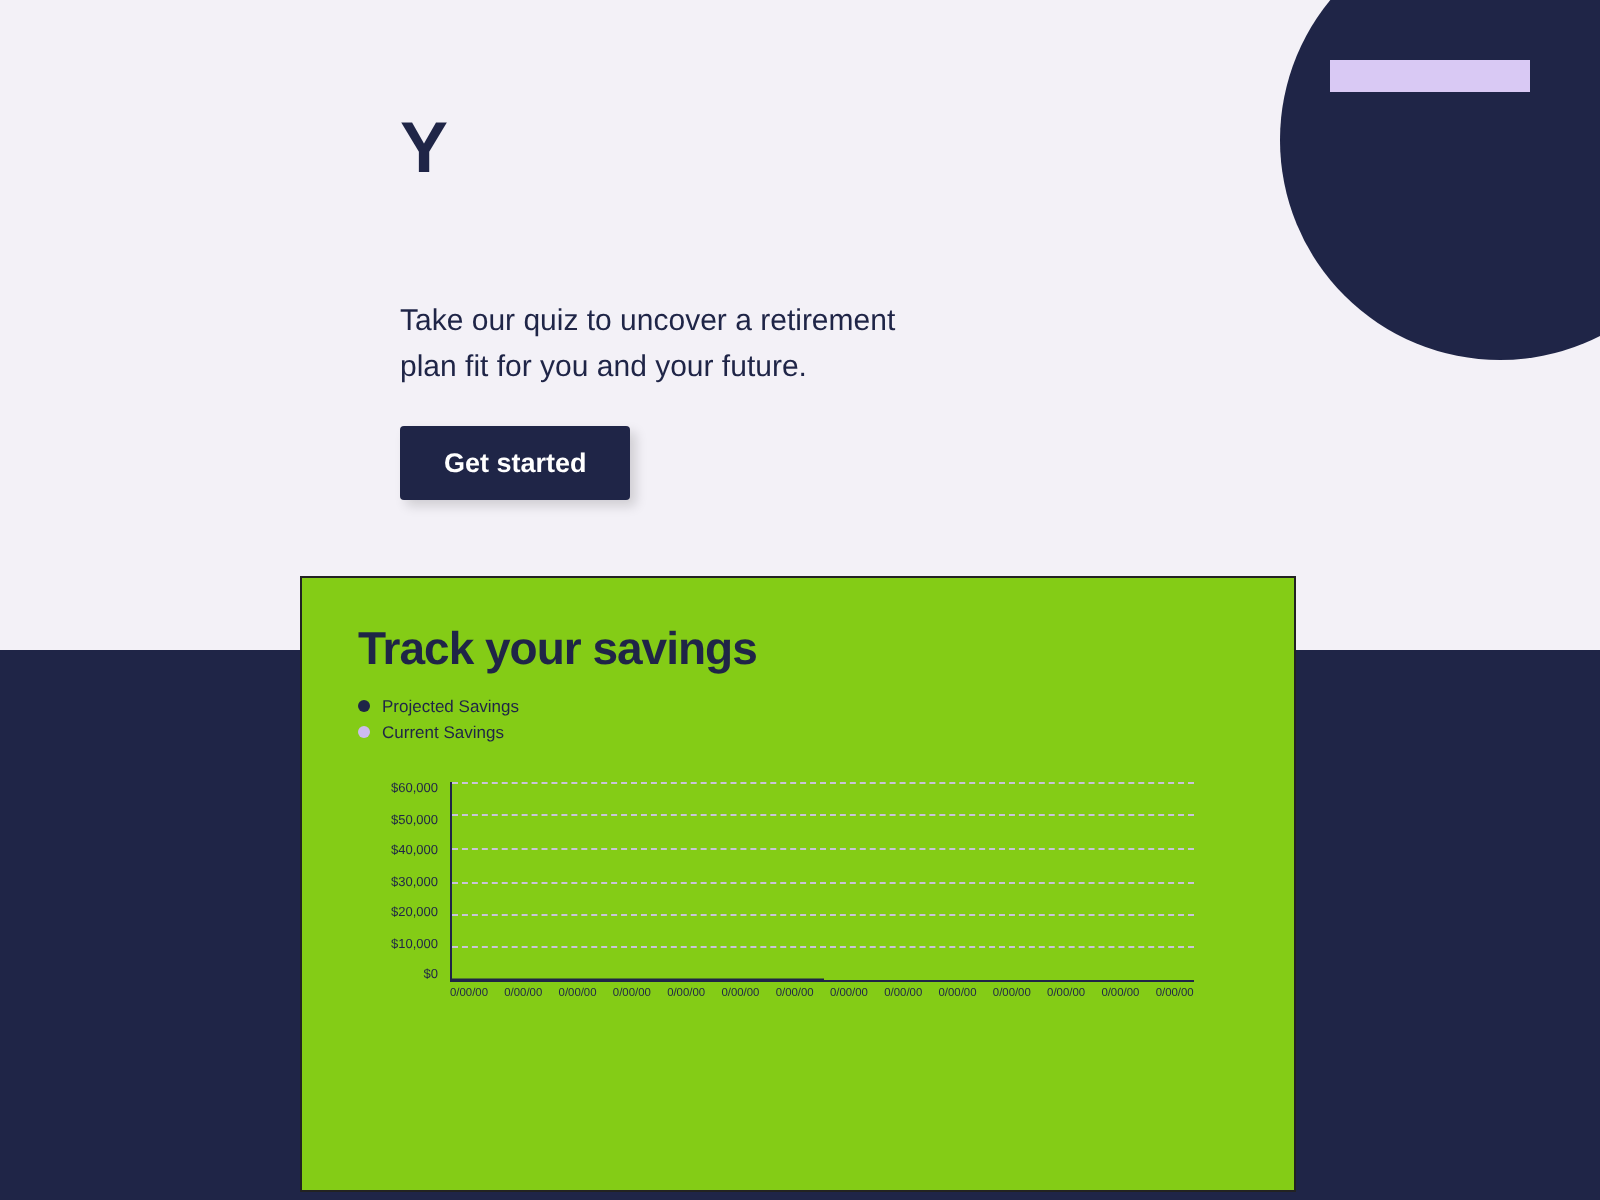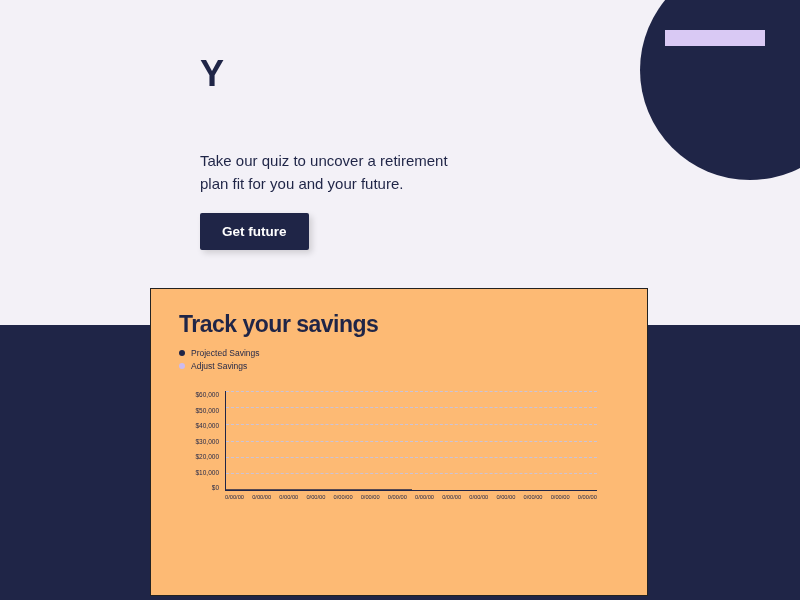--- a/index.html
+++ b/index.html
@@ -65,21 +65,21 @@
   .lower-bg {
     position: absolute;
     top: 325px; left: 0;
     width: 800px; height: 275px;
     background: #1f2547;
   }
   .card {
     position: absolute;
     top: 288px; left: 150px;
     width: 498px; height: 308px;
-    background: #fdba74;
+    background: #84cc16;
     border: 1px solid #222;
     padding: 22px 28px 14px 28px;
   }
   .card-title {
     font-size: 23px;
     font-weight: 800;
     color: #1f2547;
     letter-spacing: -0.5px;
   }
   .legend { margin-top: 10px; }
@@ -149,35 +149,35 @@
 </head>
 <body>
 
 <div class="deco-square"></div>
 <div class="deco-circle"></div>
 <div class="deco-lavender"></div>
 
 <div class="hero">
   <div class="hero-title">Y</div>
   <div class="hero-sub">Take our quiz to uncover a retirement plan fit for you and your future.</div>
-  <button class="btn">Get future</button>
+  <button class="btn">Get started</button>
 </div>
 
 <div class="lower-bg"></div>
 
 <div class="card">
   <div class="card-title">Track your savings</div>
   <div class="legend">
     <div class="legend-item">
       <span class="legend-dot dot-dark"></span>
       <span>Projected Savings</span>
     </div>
     <div class="legend-item">
       <span class="legend-dot dot-light"></span>
-      <span>Adjust Savings</span>
+      <span>Current Savings</span>
     </div>
   </div>
 
   <div class="chart">
     <div class="ylabels">
       <span>$60,000</span>
       <span>$50,000</span>
       <span>$40,000</span>
       <span>$30,000</span>
       <span>$20,000</span>

